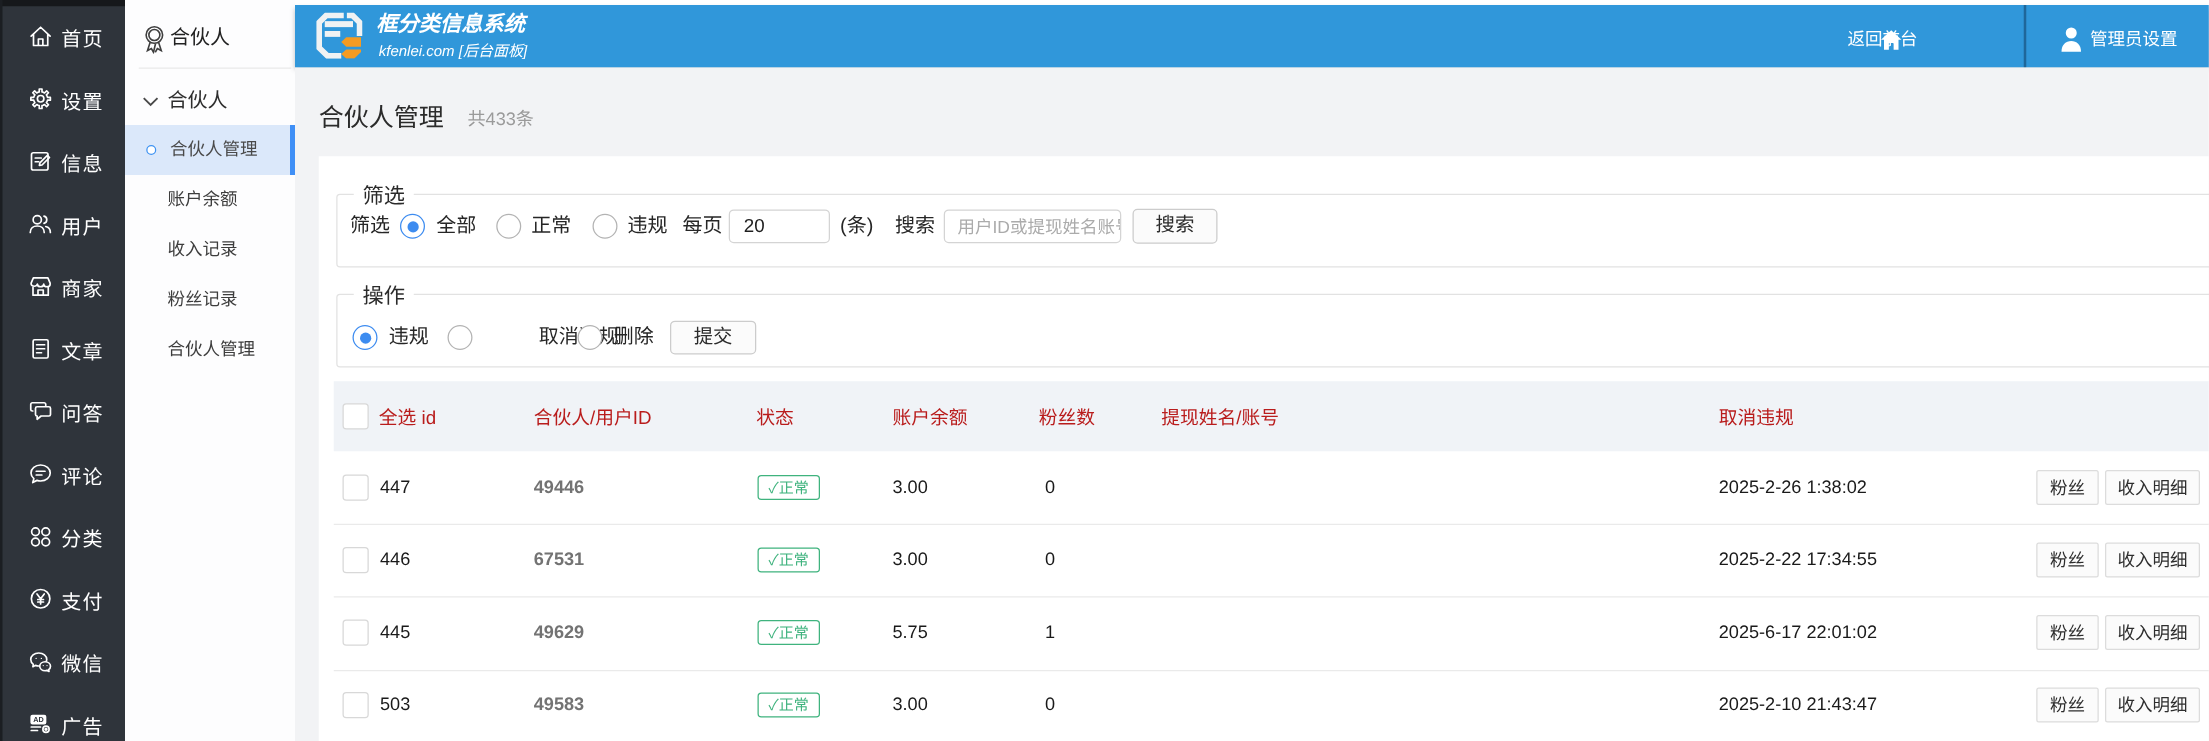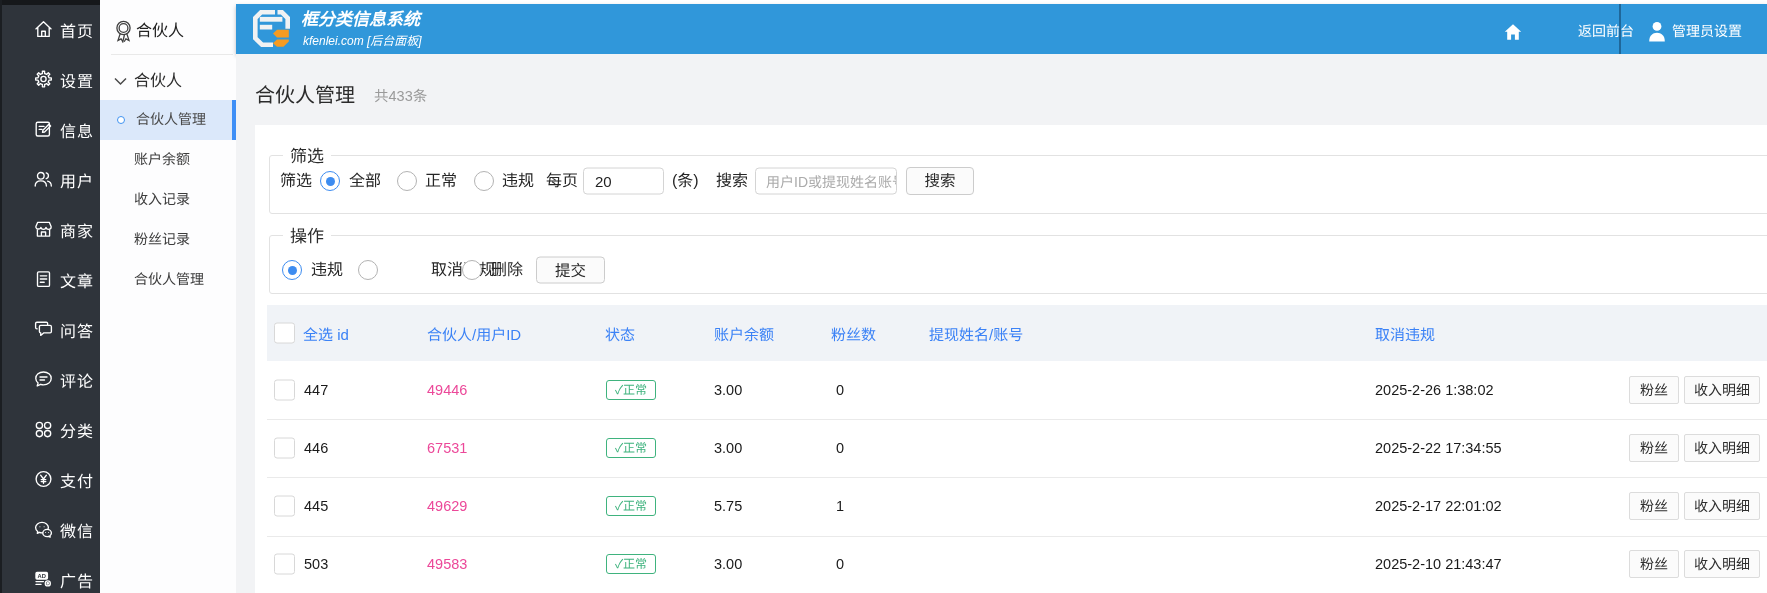--- a/index.html
+++ b/index.html
@@ -6,21 +6,21 @@
   * { margin:0; padding:0; box-sizing:border-box; }
   html,body { width:1767px; height:593px; overflow:hidden; background:#fff;
     font-family:"Liberation Sans", sans-serif; }
   .abs { position:absolute;font-style:italic; }
   .t { position:absolute; white-space:nowrap; transform:translateY(-50%); line-height:1.1; }
 
   
   #lsb { position:absolute; left:0; top:0; width:100px; height:593px; background:#2F343B; }
   #lsb .topstrip { position:absolute; left:0; top:0; width:100px; height:5px; background:#16181B; }
   #lsb .edge { position:absolute; left:0; top:0; width:2px; height:593px; background:#1B1E22; }
-  .litem { position:absolute; left:12px; width:100px; height:50px; color:#fff; }
+  .litem { position:absolute; left:1px; width:100px; height:50px; color:#fff; }
   .litem svg { position:absolute; left:21px; top:14px; }
   .litem span { position:absolute; left:48px; top:50%; transform:translateY(-50%); font-size:16px; letter-spacing:1px; }
 
   
   #sb2 { position:absolute; left:100px; top:0; width:136px; height:593px; background:#FDFDFE; }
   #sb2 .hdivider { position:absolute; left:11px; right:3px; top:54px; height:1px; background:#E9E9E9; }
   #sb2 .active { position:absolute; left:0; top:100px; width:132px; height:40px; background:#DBE8FA; }
   #sb2 .active .bar { position:absolute; right:-4px; top:0; width:4px; height:40px; background:#3F8FF6; }
   #sb2 .bullet { position:absolute; left:17px; top:16px; width:8px; height:8px; border:1.5px solid #3F93F2; border-radius:50%; background:#fff; }
 
@@ -43,22 +43,22 @@
   .btn { position:absolute; border:1px solid #CCCCCC; border-radius:4px; background:#FBFBFB; transform:translateY(-50%); text-align:center; color:#2B2B2B; }
 
   .lbl16 { font-size:16px; color:#262626; }
   .ph { color:#ABABAB; font-size:14px; }
 
   
   #thead { position:absolute; left:267px; top:305px; width:1500px; height:56px; background:#F0F3F7; }
   .rowline { position:absolute; left:267px; width:1500px; height:1px; background:#EAEAEA; }
   .cb { position:absolute; left:274px; width:21px; height:21px; border:1px solid #D8D8D8; border-radius:3px; background:#fff; transform:translateY(-50%); }
   .cell { position:absolute; white-space:nowrap; transform:translateY(-50%); font-size:14.5px; color:#1A1A1A; }
-  .hcell { font-size:15px; color:#3b82f6; }
-  .link { color:#ec4899; }
+  .hcell { font-size:15px; color:#b91c1c; }
+  .link { color:#737373;font-weight:bold; }
   .tag { position:absolute; left:606px; width:50px; height:20px; border:1px solid #3FB37E; border-radius:3px; color:#3FB37E; font-size:12px; line-height:18px; text-align:center; transform:translateY(-50%); }
   .tbtn { position:absolute; height:28px; border:1px solid #DCDCDC; border-radius:2px; background:#FBFBFB; font-size:14px; color:#2E2E2E; text-align:center; line-height:26px; transform:translateY(-50%); }
 </style>
 </head>
 <body>
 
 <div id="lsb">
   <div class="topstrip"></div>
   <div class="edge"></div>
 </div>
@@ -192,21 +192,21 @@
     <rect x="6.8" y="14.8" width="12.4" height="4.7" fill="#F0F2F3"></rect>
     <path d="M35.8,19.7 L24,19.7 L20,23.55 L24,27.4 L35.8,27.4 Z" fill="#F59B22"></path>
     <path d="M35.8,29.6 L24,29.6 L20,33.2 L24,36.75 L30.5,36.75 L35.8,31.5 Z" fill="#F59B22"></path>
   </svg>
   <div class="abs" style="left:65px; top:7px; font-size:17px; font-weight:bold; line-height:1;">框分类信息系统</div>
   <div class="abs" style="left:67px; top:31px; font-size:12px; line-height:1;">kfenlei.com [后台面板]</div>
 
   <svg style="position:absolute;left:1267px;top:18px" width="20" height="20" viewBox="0 0 20 20">
     <path d="M10 2.2 L1.8 9.8 H4.2 V17.8 H8.1 V12.4 H11.9 V17.8 H15.8 V9.8 H18.2 Z" fill="#fff"></path>
   </svg>
-  <div class="t" style="left:1342px; top:27.5px; font-size:14px;">返回前台</div>
+  <div class="t" style="left:1242px; top:27.5px; font-size:14px;">返回前台</div>
   <div class="vdiv"></div>
   <svg style="position:absolute;left:1412px;top:17px" width="18" height="21" viewBox="0 0 18 21">
     <circle cx="9" cy="5.4" r="4.4" fill="#fff"></circle>
     <path d="M1.2 20.4 C1.2 14.6 4.7 11.8 9 11.8 C13.3 11.8 16.8 14.6 16.8 20.4 Z" fill="#fff"></path>
   </svg>
   <div class="t" style="left:1436px; top:27.5px; font-size:14px;">管理员设置</div>
 </div>
 
 <div id="mainbg"></div>
 <div class="t" style="left:255px; top:95px; font-size:20px; color:#2B2B2B;">合伙人管理</div>
@@ -272,21 +272,21 @@
     <div class="cell" style="left:836px;top:448px">0</div>
     <div class="cell" style="left:1375px;top:448px">2025-2-22 17:34:55</div>
     <div class="tbtn" style="left:1629px;top:448px;width:50px">粉丝</div>
     <div class="tbtn" style="left:1684px;top:448px;width:76px">收入明细</div>
     <div class="cb" style="top:506px"></div>
     <div class="cell" style="left:304px;top:506px">445</div>
     <div class="cell link" style="left:427px;top:506px">49629</div>
     <div class="tag" style="top:506px">✓正常</div>
     <div class="cell" style="left:714px;top:506px">5.75</div>
     <div class="cell" style="left:836px;top:506px">1</div>
-    <div class="cell" style="left:1375px;top:506px">2025-2-17 22:01:02</div>
+    <div class="cell" style="left:1375px;top:506px">2025-6-17 22:01:02</div>
     <div class="tbtn" style="left:1629px;top:506px;width:50px">粉丝</div>
     <div class="tbtn" style="left:1684px;top:506px;width:76px">收入明细</div>
     <div class="cb" style="top:564px"></div>
     <div class="cell" style="left:304px;top:564px">503</div>
     <div class="cell link" style="left:427px;top:564px">49583</div>
     <div class="tag" style="top:564px">✓正常</div>
     <div class="cell" style="left:714px;top:564px">3.00</div>
     <div class="cell" style="left:836px;top:564px">0</div>
     <div class="cell" style="left:1375px;top:564px">2025-2-10 21:43:47</div>
     <div class="tbtn" style="left:1629px;top:564px;width:50px">粉丝</div>

